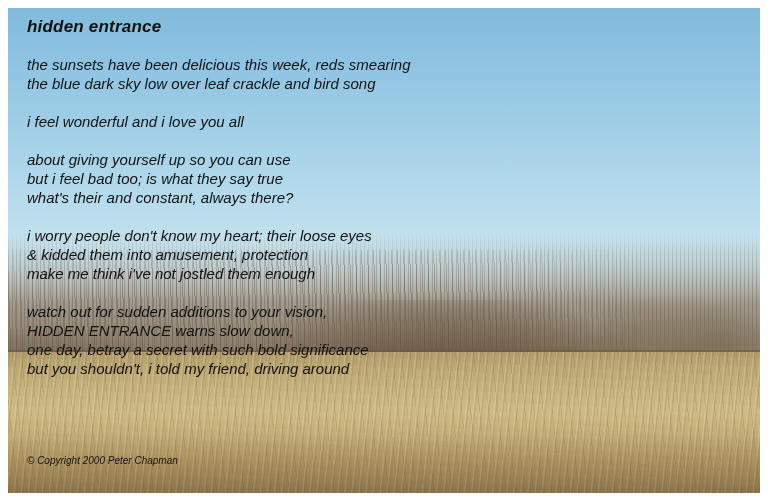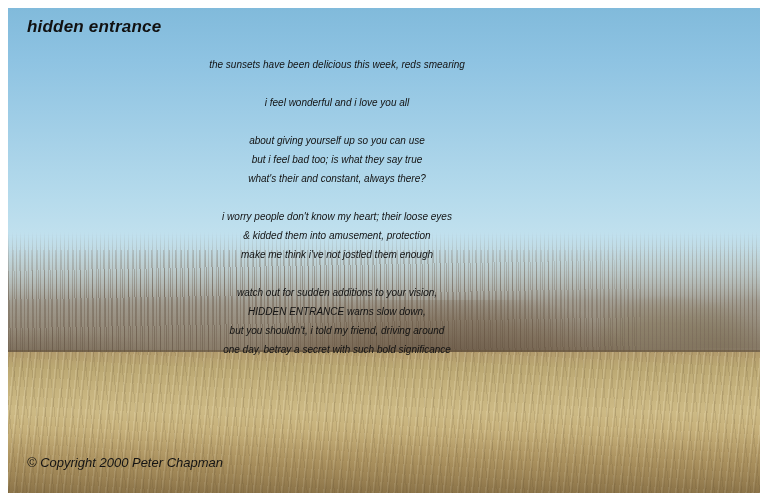--- a/index.html
+++ b/index.html
@@ -166,33 +166,32 @@
     font-size: 17px;
     font-weight: bold;
     font-style: italic;
     color: #111111;
     letter-spacing: .2px;
   }
   .poem-body {
     position: absolute;
     left: 27px; top: 55px;
     width: 620px;
-    font-size: 10px;
+    font-size: 15px;
     font-style: italic;
     color: #121212;
     line-height: 19px;
-    text-align: center;
   }
   .stanza { margin: 0 0 19px 0; }
   .stanza:last-child { margin-bottom: 0; }
   .line { white-space: pre; }
   .copyright {
     position: absolute;
     left: 27px; top: 455px;
-    font-size: 13px;
+    font-size: 10px;
     font-style: italic;
     color: #141414;
   }
 </style>
 </head>
 <body>
 
 <div id="page">
 
   <div class="sky"></div>
@@ -206,38 +205,39 @@
   <div class="field-edge"></div>
   <div class="field"></div>
   <div class="field-texture"></div>
   <div class="field-shadow"></div>
 
   <div class="poem-title">hidden entrance</div>
 
   <div class="poem-body">
     <div class="stanza">
       <div class="line">the sunsets have been delicious this week, reds smearing</div>
+      <div class="line">the blue dark sky low over leaf crackle and bird song</div>
     </div>
     <div class="stanza">
       <div class="line">i feel wonderful and i love you all</div>
     </div>
     <div class="stanza">
       <div class="line">about giving yourself up so you can use</div>
       <div class="line">but i feel bad too; is what they say true</div>
       <div class="line">what's their and constant, always there?</div>
     </div>
     <div class="stanza">
       <div class="line">i worry people don't know my heart; their loose eyes</div>
       <div class="line">&amp; kidded them into amusement, protection</div>
       <div class="line">make me think i've not jostled them enough</div>
     </div>
     <div class="stanza">
       <div class="line">watch out for sudden additions to your vision,</div>
       <div class="line">HIDDEN ENTRANCE warns slow down,</div>
+      <div class="line">one day, betray a secret with such bold significance</div>
       <div class="line">but you shouldn't, i told my friend, driving around</div>
-      <div class="line">one day, betray a secret with such bold significance</div>
     </div>
   </div>
 
   <div class="copyright">© Copyright 2000 Peter Chapman</div>
 
   <div class="frame"></div>
 </div>
 
 </body></html>

